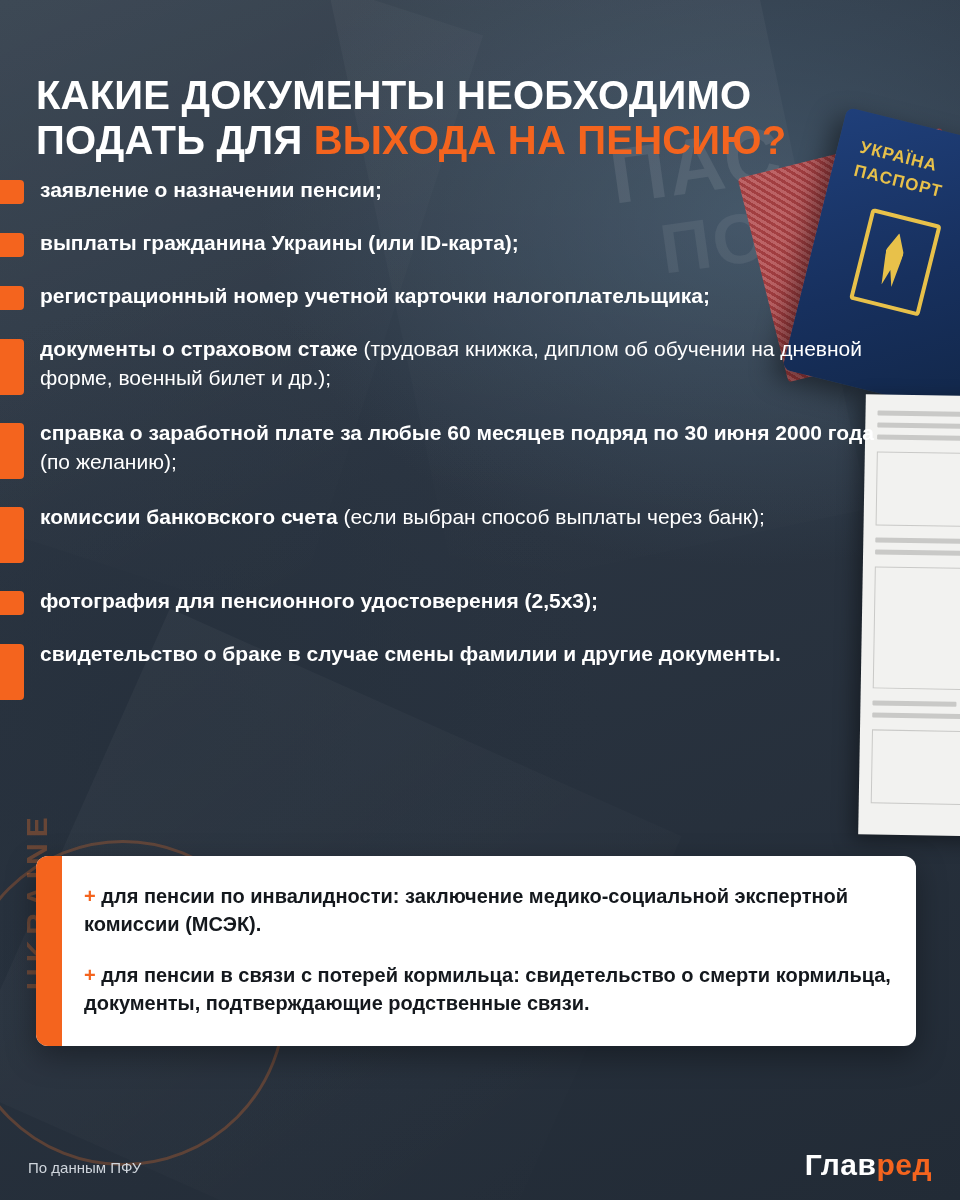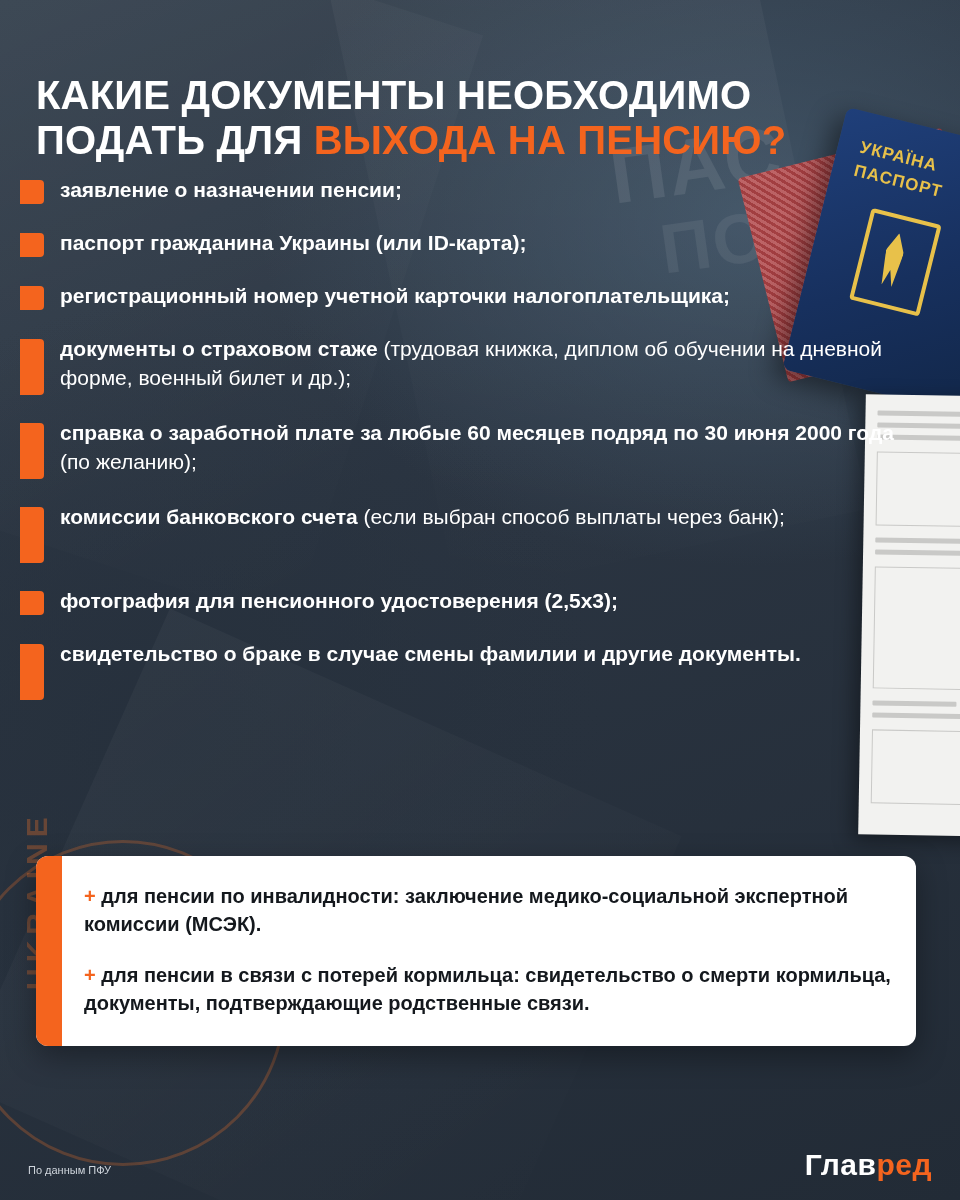--- a/index.html
+++ b/index.html
@@ -187,21 +187,20 @@
   
   .list {
     position: absolute;
     left: 0; top: 176px;
     width: 900px;
   }
   .list-item {
     display: flex;
     align-items: flex-start;
     margin-bottom: 24px;
-    margin-left: 20px;
   }
   .bullet {
     flex: 0 0 auto;
     width: 24px;
     height: 24px;
     background: #f4641e;
     border-radius: 0 4px 4px 0;
     margin-right: 16px;
     margin-top: 4px;
   }
@@ -245,21 +244,21 @@
   .note-p .plus {
     color: #f4641e;
     font-weight: 800;
   }
 
   
   .source {
     position: absolute;
     left: 28px; bottom: 24px;
     color: #cfd5dc;
-    font-size: 11px;
+    font-size: 15px;
     font-weight: 400;
   }
   .logo {
     position: absolute;
     right: 28px; bottom: 18px;
     font-size: 30px;
     font-weight: 800;
     letter-spacing: .5px;
     text-align: center;
   }
@@ -307,21 +306,21 @@
 
   <div class="list">
 
     <div class="list-item">
       <span class="bullet"></span>
       <span class="item-text">заявление о назначении пенсии;</span>
     </div>
 
     <div class="list-item">
       <span class="bullet"></span>
-      <span class="item-text">паспорт гражданина Украины (или ID-карта);</span>
+      <span class="item-text">выплаты гражданина Украины (или ID-карта);</span>
     </div>
 
     <div class="list-item">
       <span class="bullet"></span>
       <span class="item-text">регистрационный номер учетной карточки налогоплательщика;</span>
     </div>
 
     <div class="list-item">
       <span class="bullet tall"></span>
       <span class="item-text"><span>документы о страховом стаже </span><span class="reg">(трудовая книжка, диплом об обучении на дневной форме, военный билет и др.);</span></span>

